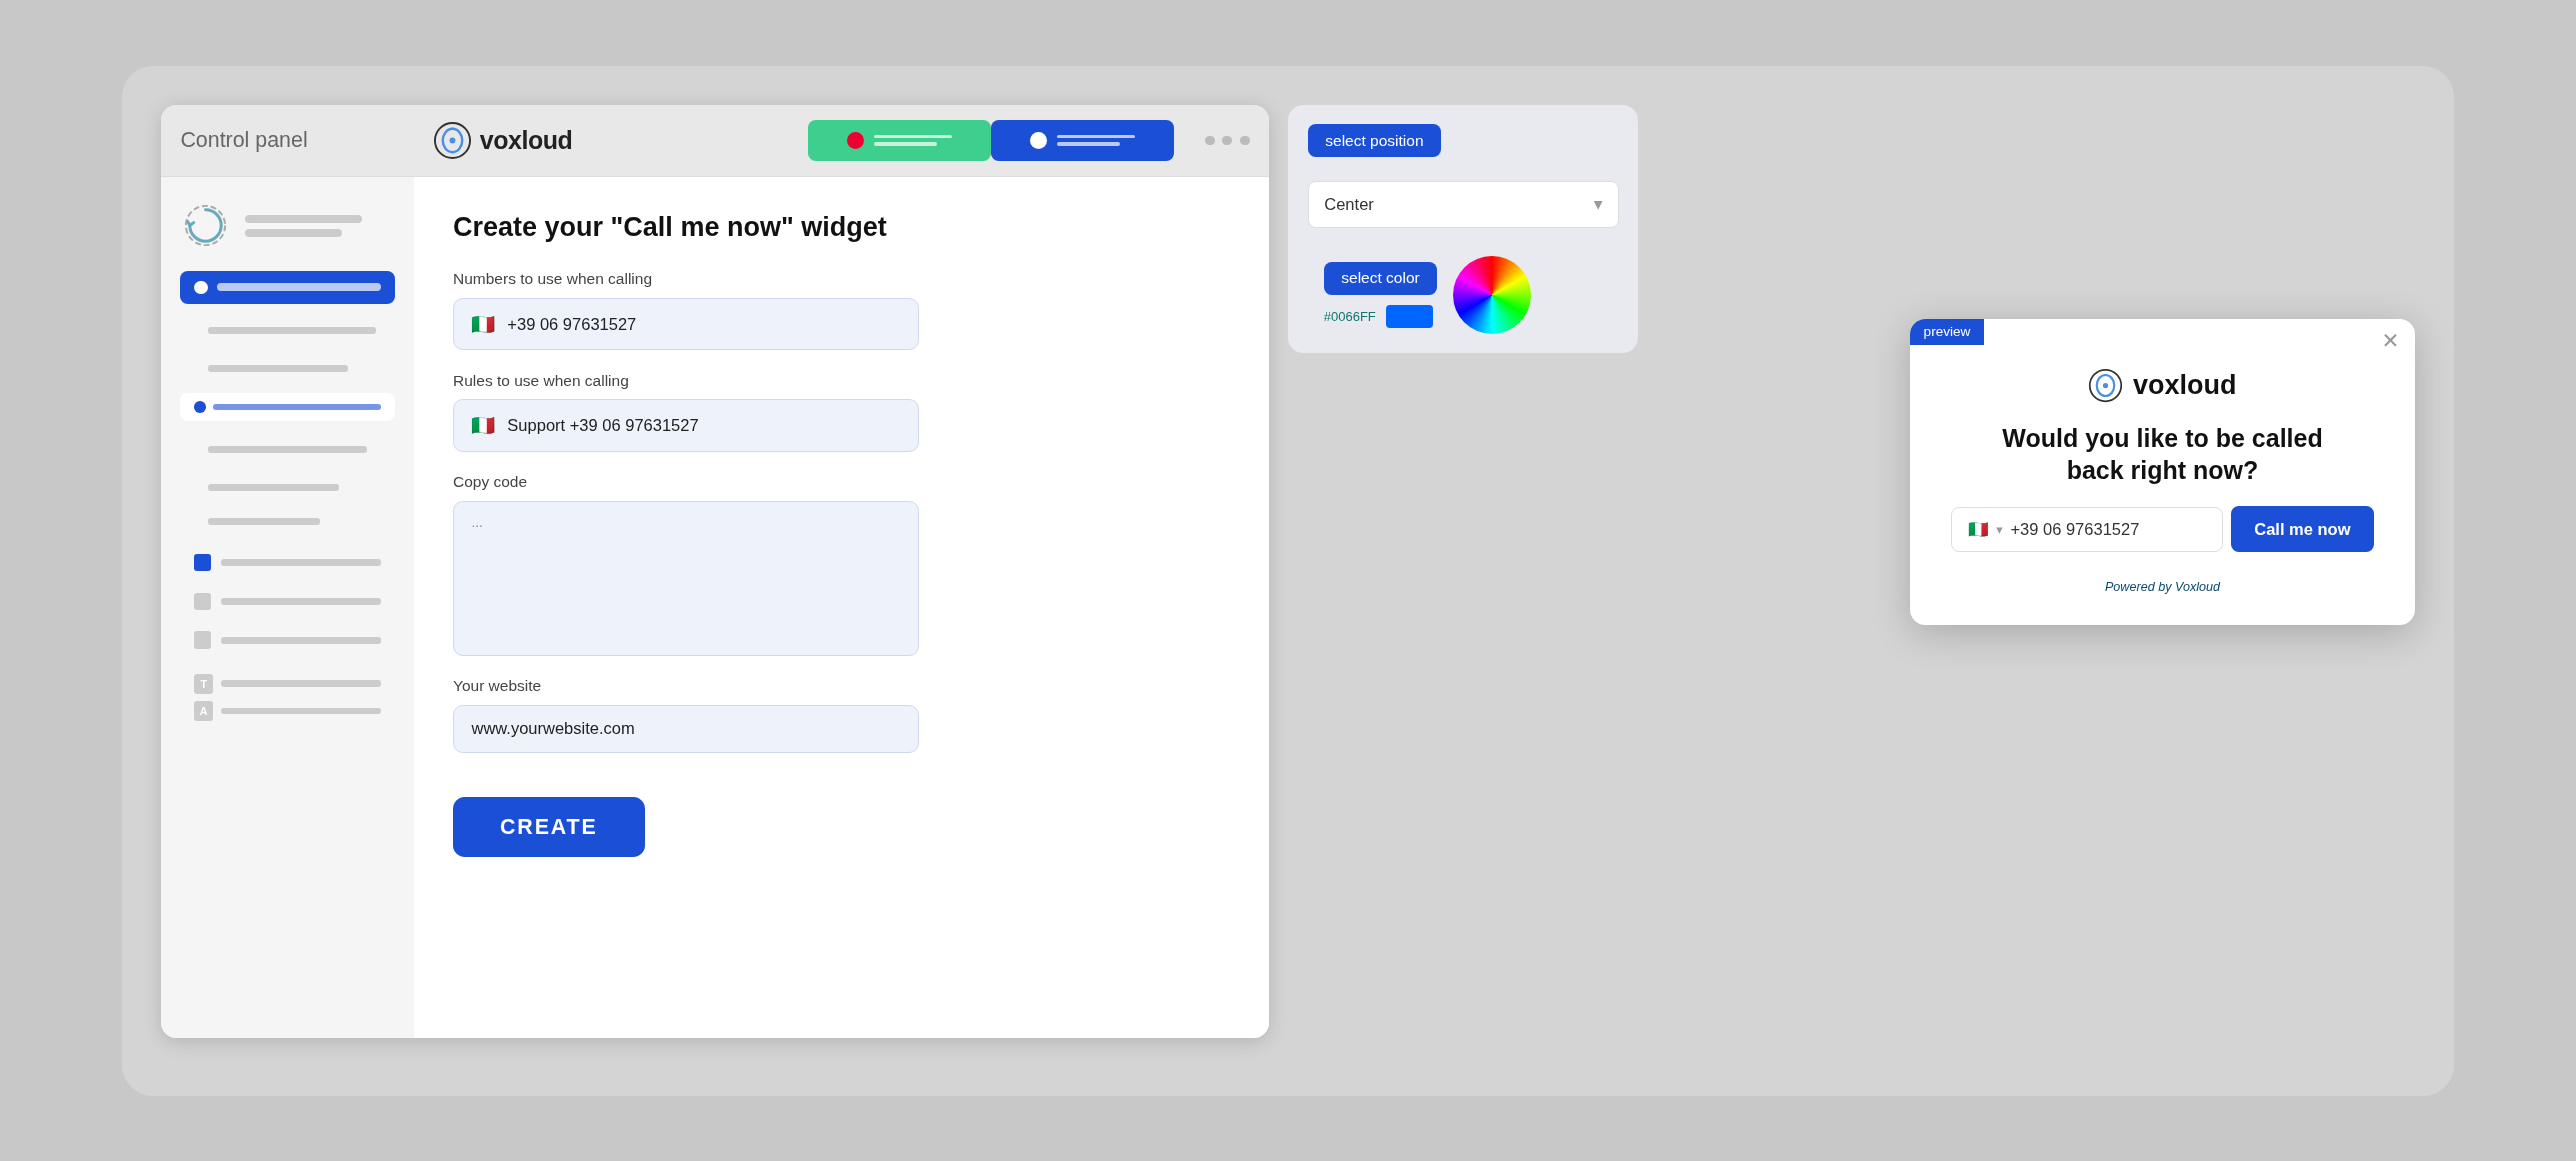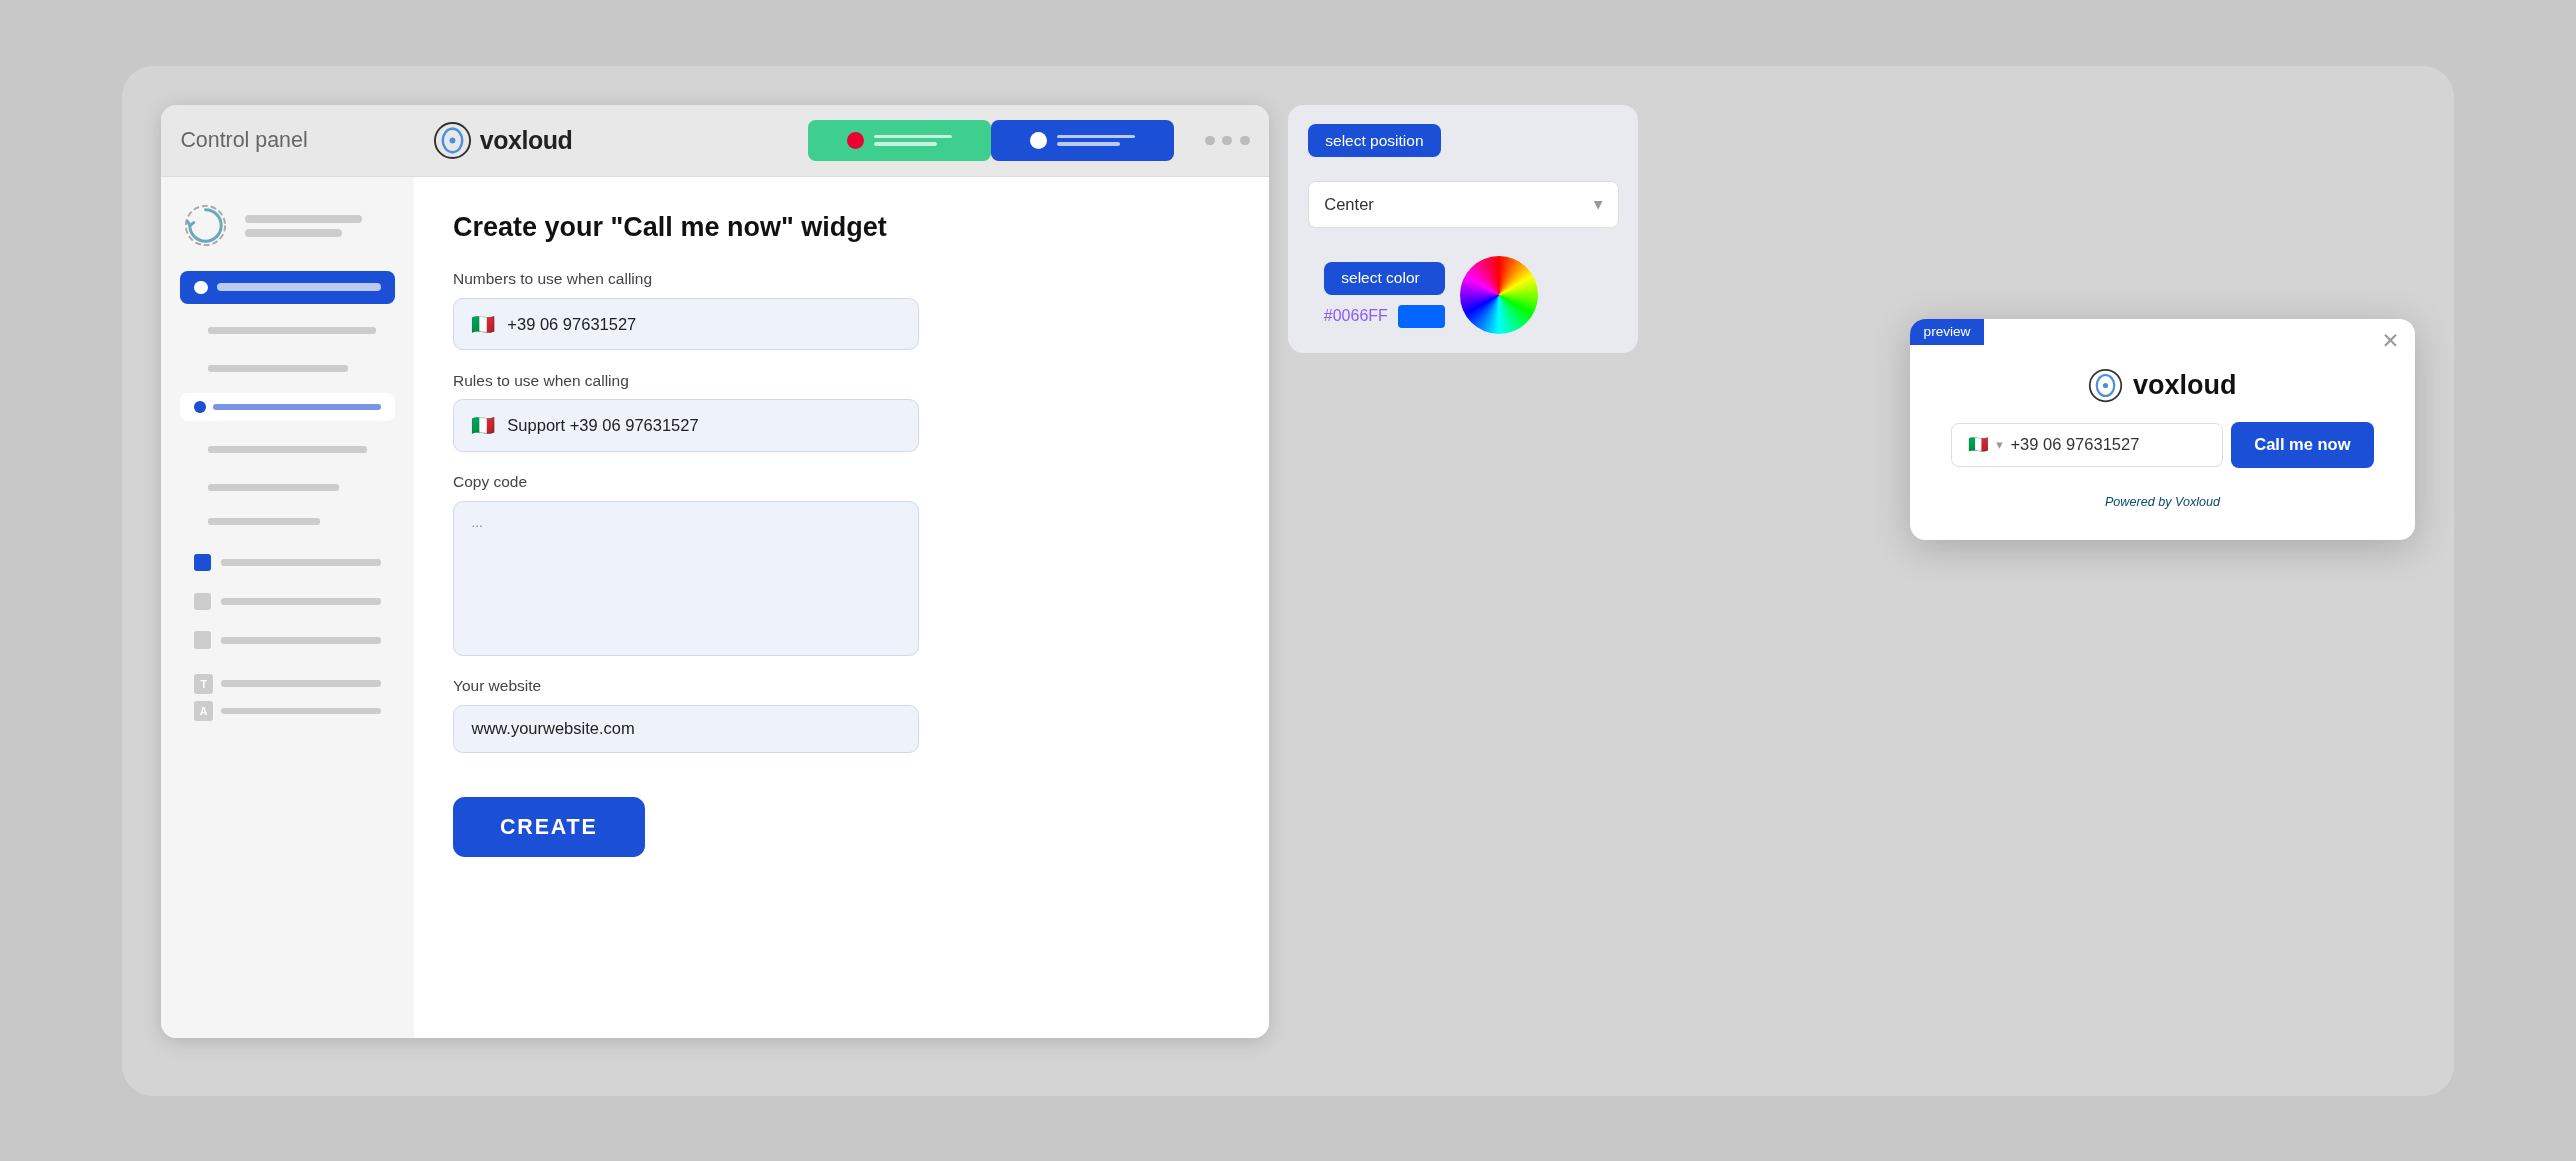--- a/index.html
+++ b/index.html
@@ -400,22 +400,22 @@
       flex-shrink: 0;
     }
 
     .color-input-row {
       display: flex;
       align-items: center;
       gap: 9.7px;
     }
 
     .hex-label {
-      font-size: 16px;
-      color: #8b5cf6;
+      font-size: 13px;
+      color: #0f766e;
     }
 
     .color-swatch {
       width: 47px;
       height: 23px;
       background: #0066FF;
       border-radius: 3.9px;
     }
 
     
@@ -743,20 +743,21 @@
       <div class="preview-logo">
         <svg width="35" height="35" viewBox="0 0 40 40" fill="none">
           <circle cx="20" cy="20" r="18" stroke="#333" stroke-width="2"></circle>
           <path d="M20 8 C14 8 10 14 10 20 C10 26 14 32 20 32" stroke="#4a90e2" stroke-width="2.5" stroke-linecap="round" fill="none"></path>
           <path d="M20 8 C26 8 30 14 30 20 C30 26 26 32 20 32" stroke="#4a90e2" stroke-width="2.5" stroke-linecap="round" fill="none"></path>
           <circle cx="20" cy="20" r="3" fill="#4a90e2"></circle>
         </svg>
         <span class="preview-logo-text">voxloud</span>
       </div>
 
+      <p class="preview-question">Would you like to be called back right now?</p>
 
       <div class="preview-phone-row">
         <div class="preview-phone-input">
           <span>🇮🇹</span>
           <span style="font-size:12.6px;color:#999;">▾</span>
           <span>+39 06 97631527</span>
         </div>
         <button class="call-me-btn">Call me now</button>
       </div>
 

